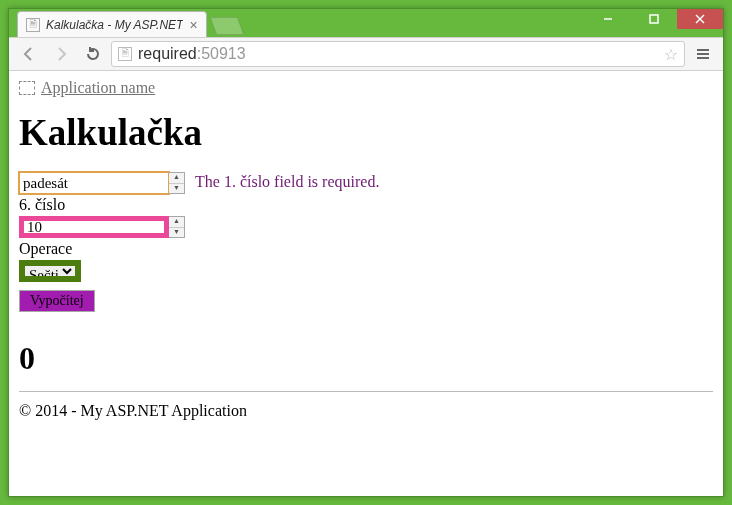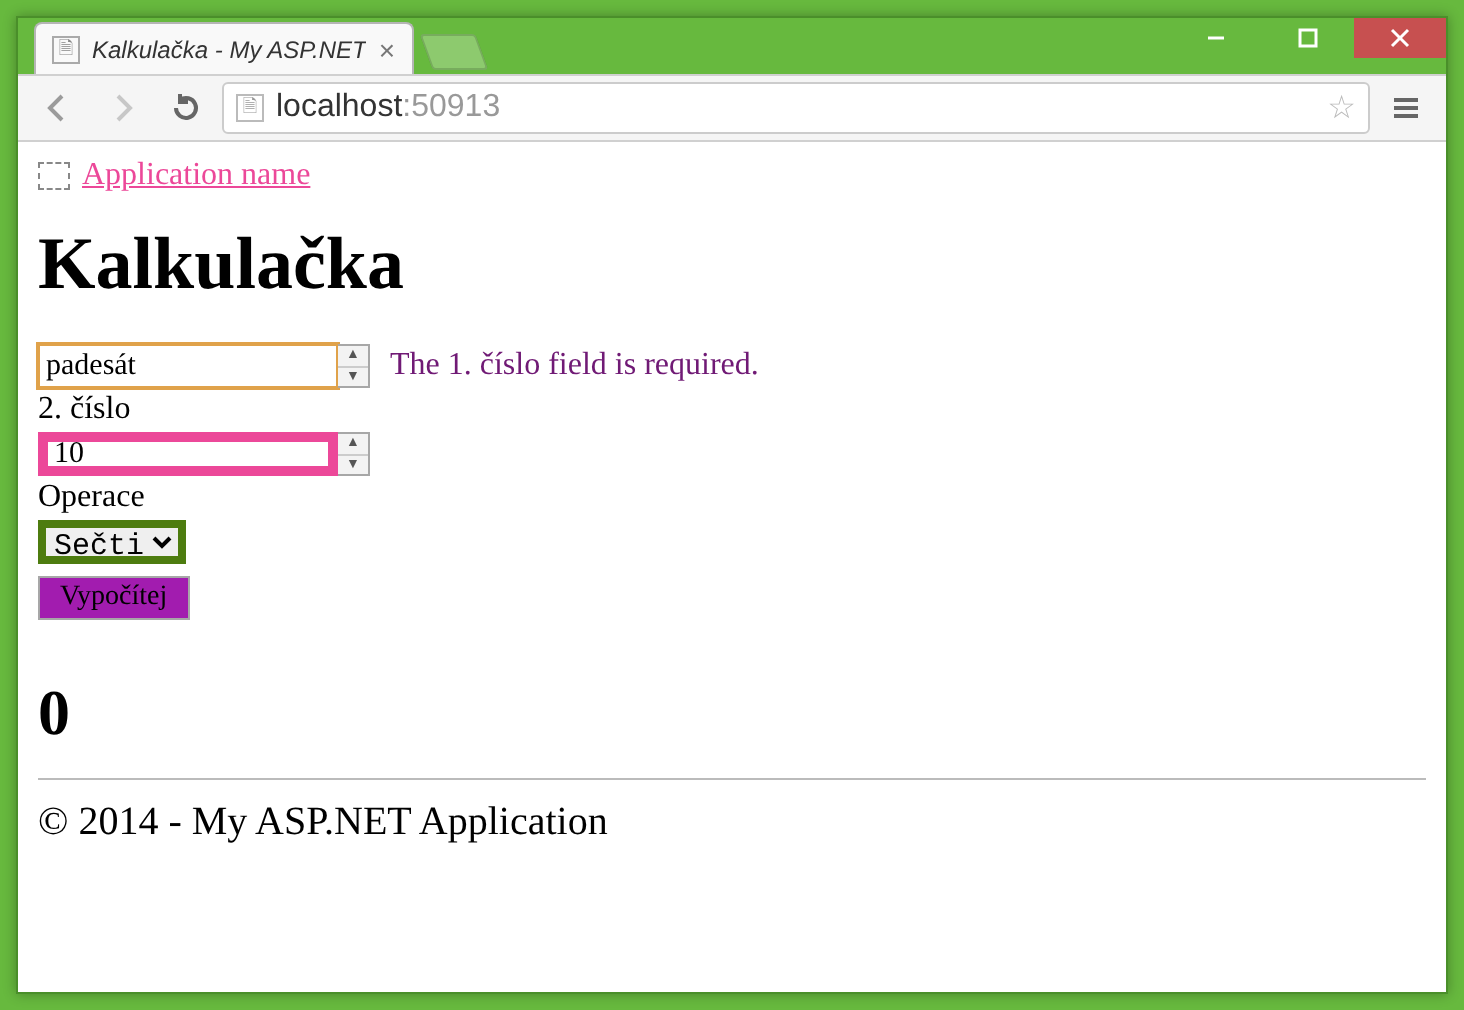--- a/index.html
+++ b/index.html
@@ -151,21 +151,21 @@
     align-items: center;
     gap: 6px;
     margin-bottom: 10px;
   }
   .brand-placeholder {
     width: 16px; height: 14px;
     border: 1px dashed #888;
     display: inline-block;
   }
   .brand-link {
-    color: #ec4899;
+    color: #737373;
     text-decoration: underline;
   }
   h1.page-title {
     font-size: 37px;
     font-weight: bold;
     margin: 14px 0 18px 0;
   }
   .field-row { margin: 2px 0; }
   .num-input {
     width: 150px;
@@ -199,24 +199,24 @@
     color: #555;
     background: #f3f3f3;
     line-height: 1;
   }
   .spin-btns div:first-child { border-bottom: 1px solid #ccc; }
   .validation {
     margin-left: 6px;
     color: #701a75;
   }
   select.op-select {
-    font-family: Liberation Mono, monospace;
+    font-family: Liberation Serif, serif;
     font-size: 15px;
     height: 22px;
-    border: 4px solid #4d7c0f;
+    border: 6px solid #4d7c0f;
     background: #efefef;
   }
   .submit-btn {
     font-family: "Times New Roman", serif;
     font-size: 14px;
     padding: 2px 10px;
     border: 1px solid #a7a7a7;
     background: #a21caf;
     margin-top: 4px;
   }
@@ -224,21 +224,21 @@
     font-size: 32px;
     font-weight: bold;
     margin: 28px 0 14px 0;
   }
   hr.footer-rule {
     border: none;
     border-top: 1px solid #bbb;
     margin: 6px 0 10px 0;
   }
   .footer {
-    font-size: 20px;
+    font-size: 16px;
   }
 </style>
 </head>
 <body>
 
 <div class="window">
 
   <div class="titlebar">
     <div class="tab-strip">
       <div class="tab">
@@ -280,21 +280,21 @@
         </svg>
     </div>
     <div class="nav-btn enabled">
       <svg width="16" height="16" viewBox="0 0 16 16">
           <path d="M3 8a5 5 0 1 0 2-4" fill="none" stroke="#666" stroke-width="2"></path>
           <path d="M5 1 L5 5 L9 5" fill="none" stroke="#666" stroke-width="2"></path>
         </svg>
     </div>
     <div class="omnibox">
       <span class="page-icon">🗎</span>
-      <span class="url"><span class="host">localhost</span><span>:50913</span></span>
+      <span class="url"><span class="host">required</span><span>:50913</span></span>
       <span class="star">☆</span>
     </div>
     <div class="menu-btn">
       <svg width="16" height="16" viewBox="0 0 16 16">
           <line x1="2" y1="4" x2="14" y2="4" stroke="#666" stroke-width="2"></line>
           <line x1="2" y1="8" x2="14" y2="8" stroke="#666" stroke-width="2"></line>
           <line x1="2" y1="12" x2="14" y2="12" stroke="#666" stroke-width="2"></line>
         </svg>
     </div>
   </div>
@@ -311,21 +311,21 @@
       <span class="spin-wrap">
         <input class="num-input focused" value="padesát" style="">
         <span class="spin-btns">
             <div>▲</div>
             <div>▼</div>
           </span>
       </span>
       <span class="validation">The 1. číslo field is required.</span>
     </div>
 
-    <div class="field-row">2. číslo</div>
+    <div class="field-row">6. číslo</div>
     <div class="field-row">
       <span class="spin-wrap">
         <input class="num-input" value="10" style="">
         <span class="spin-btns">
             <div>▲</div>
             <div>▼</div>
           </span>
       </span>
     </div>
 

